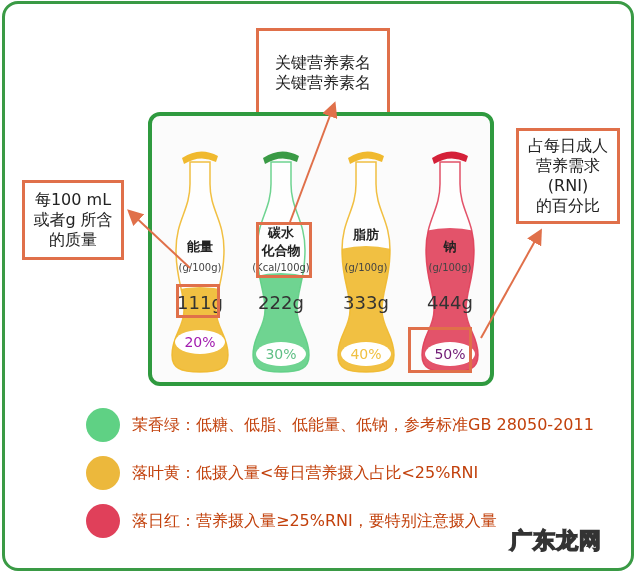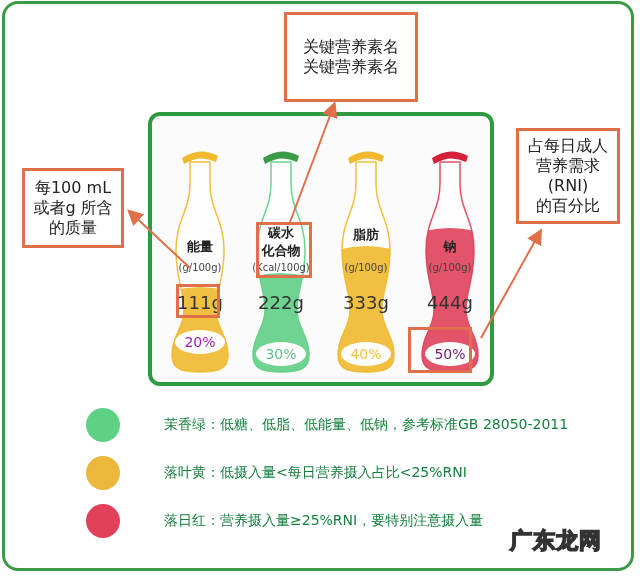--- a/index.html
+++ b/index.html
@@ -19,35 +19,35 @@
   .bottle { position:absolute; top:150px; width:72px; height:225px; }
   .bottle svg { position:absolute; left:0; top:0; }
   .b-label { position:absolute; width:100%; text-align:center; font-weight:bold; font-size:13px; color:#222; }
   .b-unit { position:absolute; width:100%; text-align:center; font-size:10px; color:#444; }
   .b-value { position:absolute; width:100%; text-align:center; font-size:18px; color:#333; }
   .b-pct { position:absolute; left:50%; transform:translateX(-50%); width:50px; height:24px;
            border-radius:50%; background:#fff; text-align:center; line-height:24px; font-size:14px; }
   .hl { position:absolute; border:3px solid #e0704a; box-sizing:border-box; }
   .legend-row { position:absolute; left:86px; display:flex; align-items:center; }
   .legend-dot { width:34px; height:34px; border-radius:50%; margin-right:12px; }
-  .legend-text { font-size:14px; color:#15803d; white-space:nowrap;margin-left:32px; }
+  .legend-text { font-size:16px; color:#c2410c; white-space:nowrap; }
   .watermark { position:absolute; right:38px; bottom:20px; font-size:22px; font-weight:bold;
                color:#fff; -webkit-text-stroke:1.5px #333; letter-spacing:1px; }
 </style>
 </head>
 <body>
 
 <div class="outer-frame"></div>
 
-<div class="callout" style="left:256px; top:12px; width:134px; height:90px;margin-left:28px;">
+<div class="callout" style="left:256px; top:28px; width:134px; height:90px;">
   <span>关键营养素名</span>
   <span>关键营养素名</span>
 </div>
 
-<div class="callout" style="left:22px; top:168px; width:102px; height:80px;">
+<div class="callout" style="left:22px; top:180px; width:102px; height:80px;">
   <span>每100 mL</span>
   <span>或者g 所含</span>
   <span>的质量</span>
 </div>
 
 <div class="callout" style="left:516px; top:128px; width:104px; height:96px;">
   <span>占每日成人</span>
   <span>营养需求</span>
   <span>(RNI)</span>
   <span>的百分比</span>

